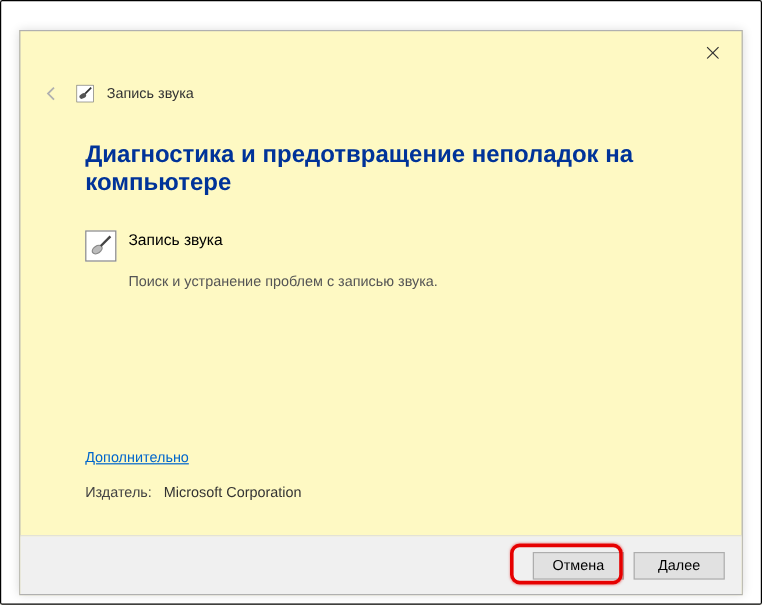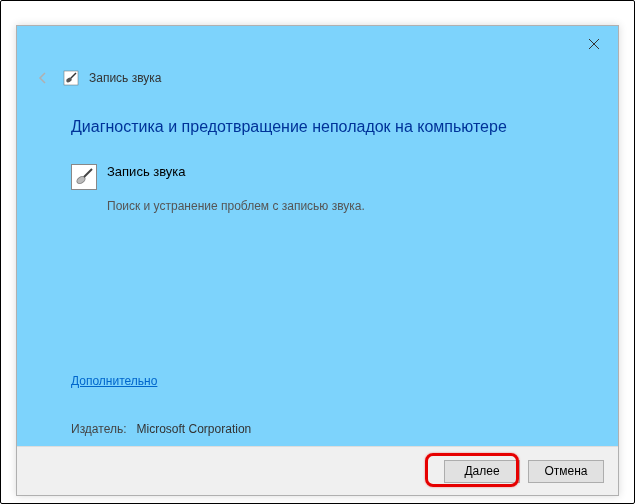--- a/index.html
+++ b/index.html
@@ -13,21 +13,21 @@
     }
     .outer-border {
       position: absolute;
       top: 0; left: 0; right: 0; bottom: 0;
       border: 1px solid #000;
       border-radius: 2px;
     }
     .window-border {
       position: absolute;
       top: 25px; left: 16px; right: 16px; bottom: 8px;
-      background: #7dd3fc;
+      background: #fef9c3;
       border: 1px solid #b0b0b0;
       box-shadow: 0 0 8px rgba(0,0,0,0.15);
     }
     .close-btn {
       position: absolute;
       top: 6px; right: 8px;
       width: 32px; height: 24px;
       display: flex;
       align-items: center;
       justify-content: center;
@@ -56,22 +56,22 @@
     .title-text {
       font-size: 12px;
       color: #333;
     }
     .content {
       position: absolute;
       top: 92px; left: 54px; right: 40px;
     }
     .heading {
       color: #003399;
-      font-size: 16px;
-      font-weight: normal;
+      font-size: 20px;
+      font-weight: bold;
       margin-bottom: 28px;
     }
     .troubleshooter-row {
       display: flex;
       gap: 10px;
       align-items: flex-start;
     }
     .big-icon {
       width: 26px; height: 26px;
       background: #fff;
@@ -94,21 +94,21 @@
     .advanced-link {
       position: absolute;
       left: 54px; top: 348px;
       color: #0066cc;
       font-size: 12px;
       cursor: pointer;
       text-decoration: underline;
     }
     .publisher-row {
       position: absolute;
-      left: 54px; top: 396px;
+      left: 54px; top: 377px;
       font-size: 12px;
       color: #333;
     }
     .publisher-row .lbl { color: #444; }
     .privacy-link {
       position: absolute;
       left: 54px; top: 396px;
       color: #0066cc;
       font-size: 12px;
       cursor: pointer;
@@ -203,19 +203,19 @@
   <div class="publisher-row">
     <span class="lbl">Издатель:</span>
     &nbsp;
     <span>Microsoft Corporation</span>
   </div>
 
 
   <div class="footer-separator"></div>
 
   <div class="footer">
+    <button class="btn">Отмена</button>
     <button class="btn">Далее</button>
-    <button class="btn">Отмена</button>
   </div>
 
   <div class="highlight-ring"></div>
 
 </div>
 
 </body></html>

